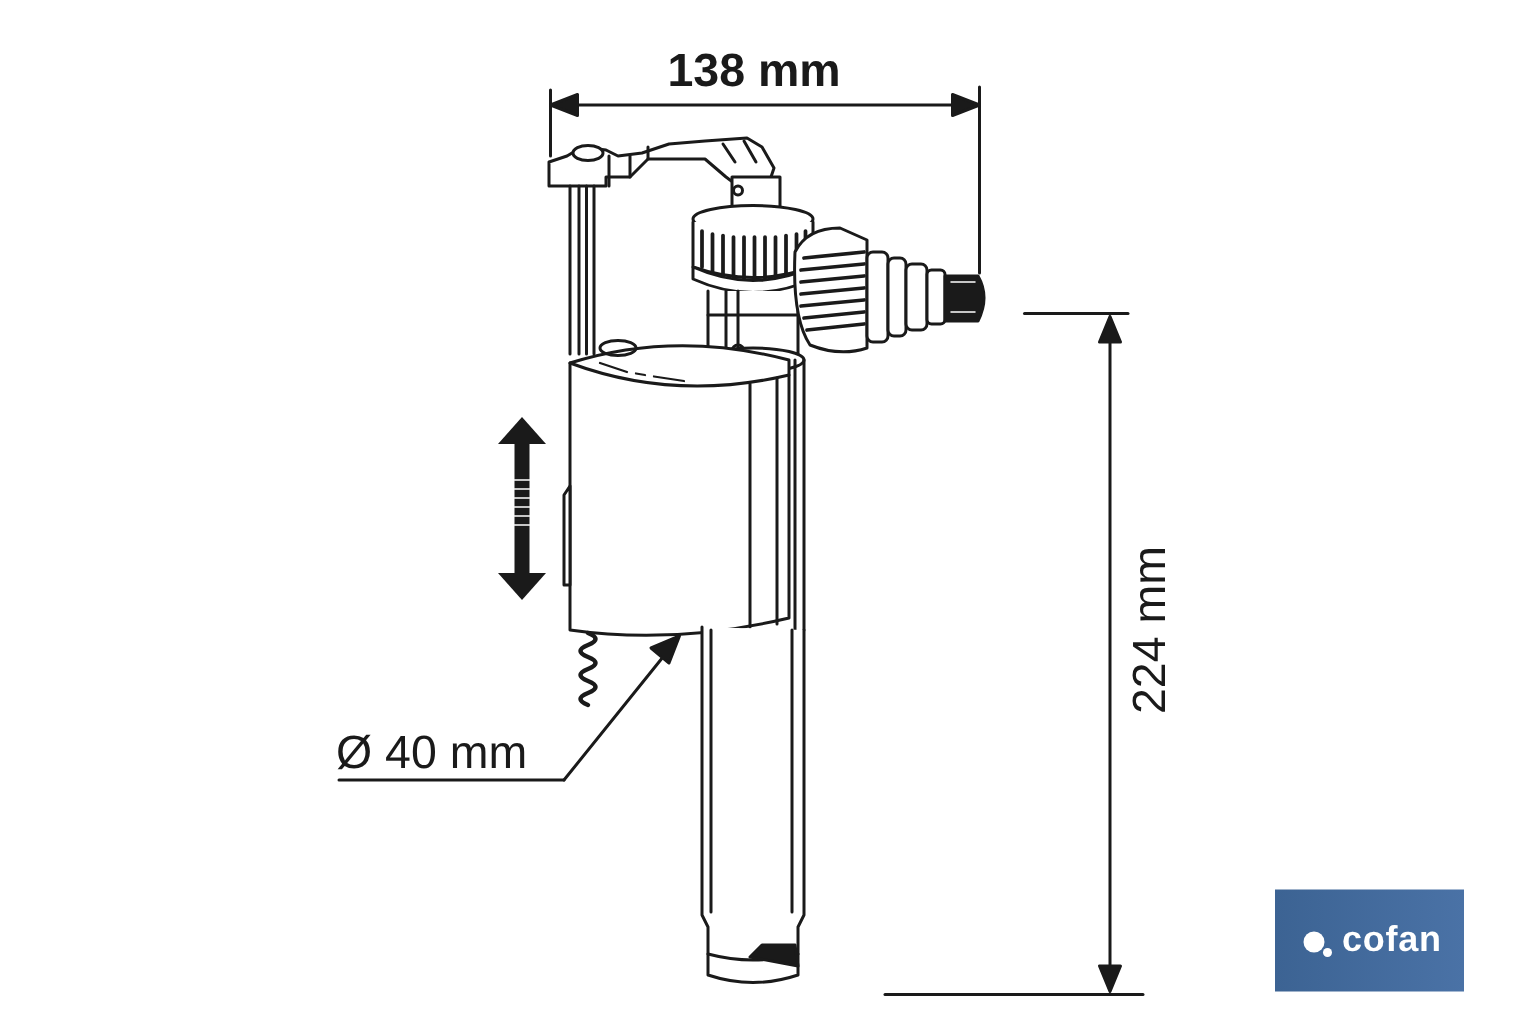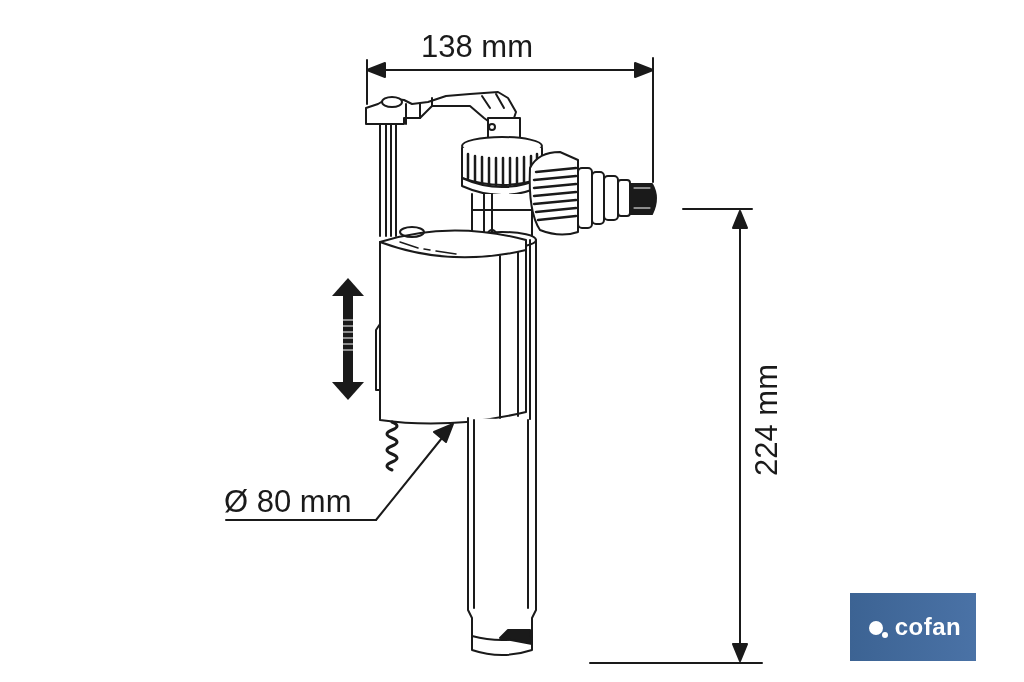--- a/index.html
+++ b/index.html
@@ -1,19 +1,19 @@
 <!DOCTYPE html>
 <html><head>
   <meta charset="utf-8">
   <style>
     html, body { margin: 0; padding: 0; background: #ffffff; }
     body { width: 1024px; height: 682px; position: relative; overflow: hidden; font-family: "Liberation Sans", sans-serif; }
     #stage { position: absolute; left: 0; top: 0; width: 1024px; height: 682px; }
     .dim-label { position: absolute; color: #1a1a1a; font-family: "Liberation Sans", sans-serif; font-size: 31px; line-height: 1; white-space: nowrap; }
-    #label-width { left: 421px; top: 31px; }
+    #label-width { left: 445px; top: 31px; font-weight: bold; }
     #label-diameter { left: 224px; top: 486px; }
     #label-height { left: 766px; top: 420px; transform: translate(-50%, -50%) rotate(-90deg); }
     #brand { position: absolute; left: 850px; top: 593px; width: 126px; height: 68px;
              background: linear-gradient(90deg, #3c6393 0%, #4a72a6 100%);
              display: flex; align-items: center; justify-content: center; }
     #brand-text { color: #ffffff; font-family: "Liberation Sans", sans-serif; font-weight: bold; font-size: 24px; letter-spacing: 0.5px; margin-left: 4px; }
     #brand-dot { width: 26px; height: 26px; position: relative; }
   </style>
 </head>
 <body>
@@ -152,21 +152,21 @@
         <path d="M468,418 L468,610 L472,618 L472,650 Q502,660 532,650 L532,618 L536,610 L536,420" fill="#ffffff"></path>
         <line x1="474" y1="420" x2="474" y2="608"></line>
         <line x1="528" y1="420" x2="528" y2="608"></line>
         <path d="M472,636 Q502,644 532,636"></path>
         <path d="M500,638 L508,630 L530,630 L532,644 Z" fill="#1a1a1a"></path>
       </g>
     </g>
   </svg>
 
   <div class="dim-label" id="label-width">138 mm</div>
-  <div class="dim-label" id="label-diameter">Ø 80 mm</div>
+  <div class="dim-label" id="label-diameter">Ø 40 mm</div>
   <div class="dim-label" id="label-height">224 mm</div>
 
   <div id="brand">
     <div id="brand-dot">
       <svg width="26" height="26" viewBox="0 0 26 26">
         <circle cx="11" cy="14" r="7" fill="#ffffff"></circle>
         <circle cx="20" cy="21" r="3" fill="#ffffff"></circle>
       </svg>
     </div>
     <span id="brand-text">cofan</span>

